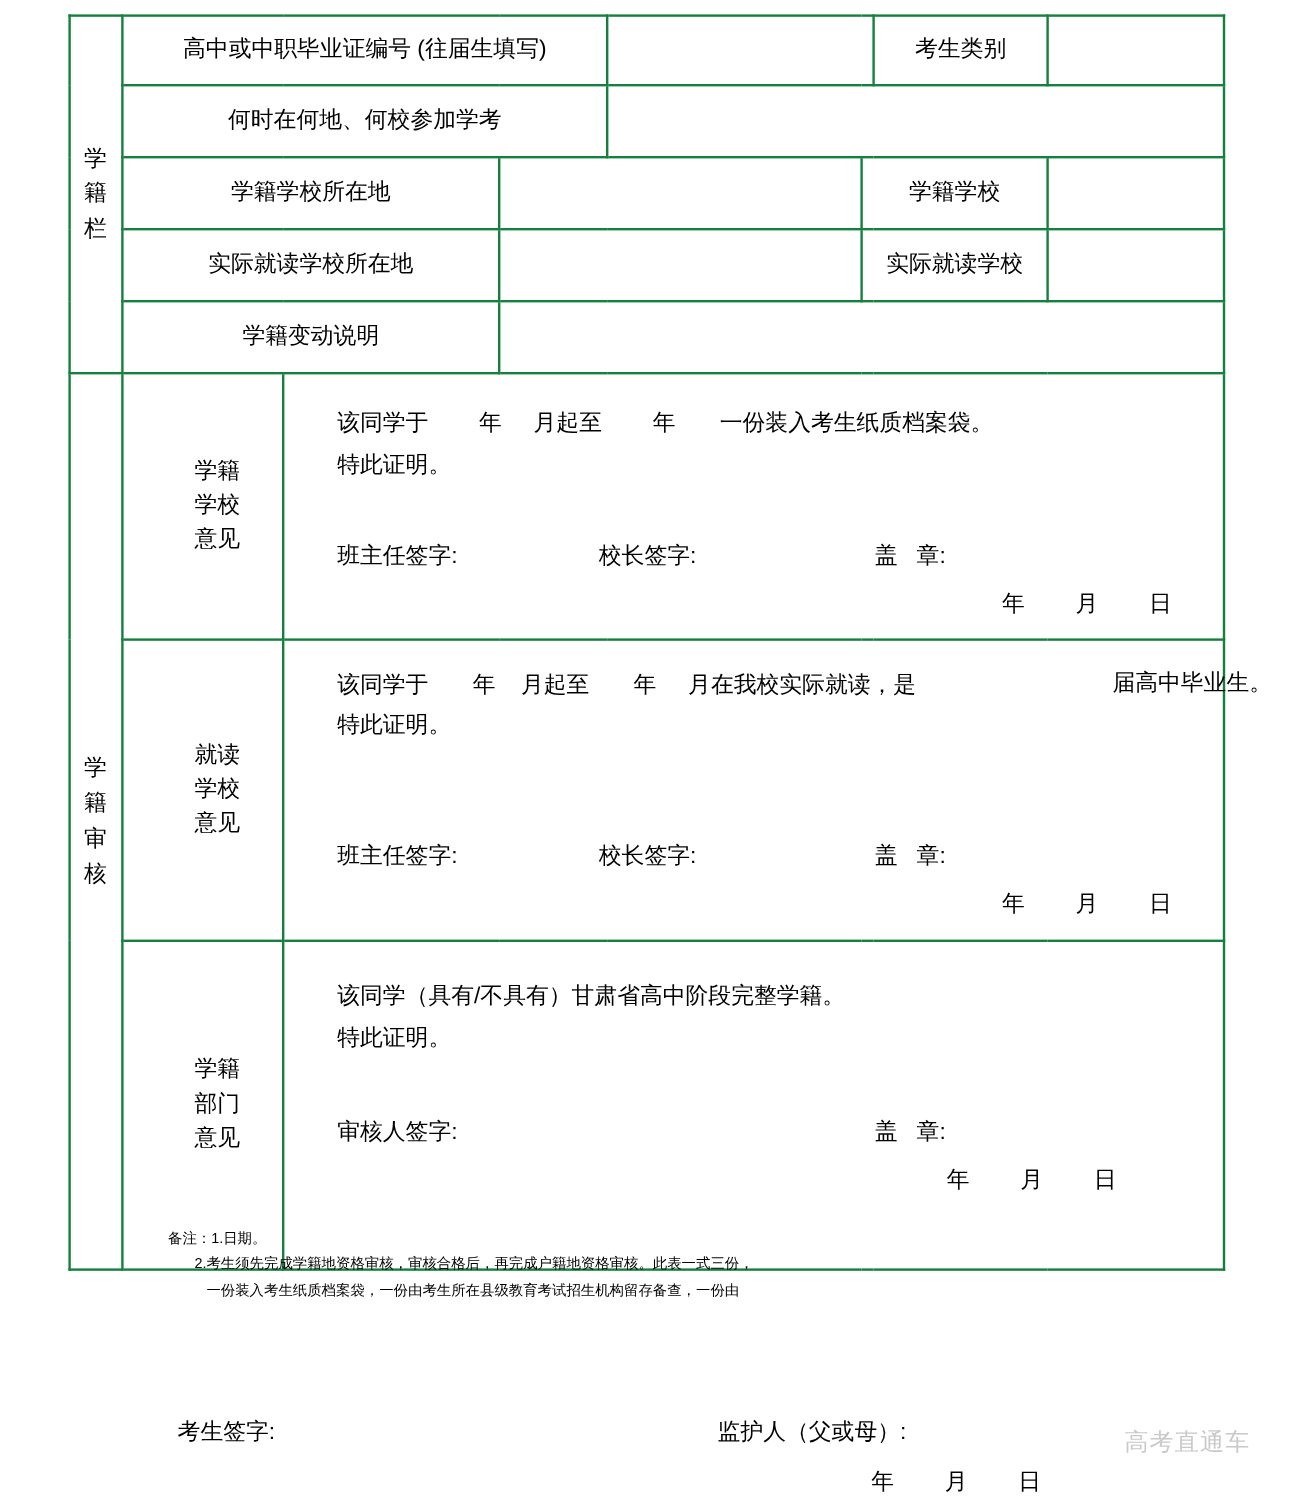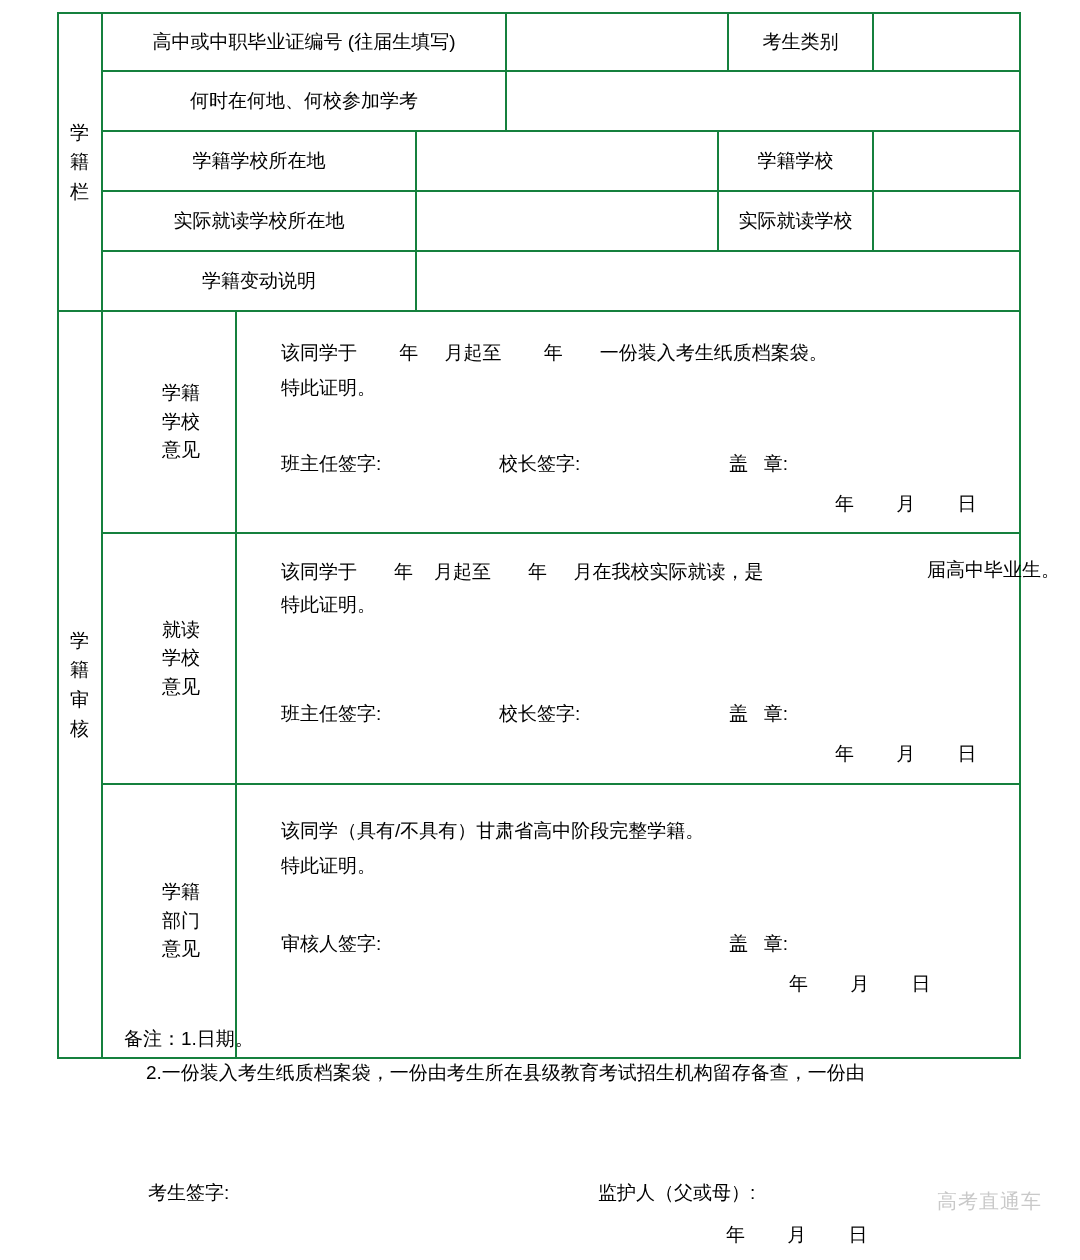--- a/index.html
+++ b/index.html
@@ -80,24 +80,24 @@
   }
   .ln {
     position: absolute;
     white-space: pre;
     font-size: 19px;
   }
 
   
   .notes {
     position: absolute;
-    left: 124px;
+    left: 140px;
     top: 1022px;
     width: 880px;
-    font-size: 19px;
+    font-size: 12px;
     line-height: 1.78;
   }
   .note-row { display: flex; }
   .note-label { white-space: pre; }
   .note-body { flex: 1; }
   .note-indent { padding-left: 22px; }
 
   
   .sig-row {
     position: absolute;
@@ -252,20 +252,21 @@
     <div class="note-row">
       <div class="note-label">备注：</div>
       <div class="note-label">1.</div>
       <div class="note-body">
         <div>日期。</div>
       </div>
     </div>
     <div class="note-row note-indent">
       <div class="note-label">2.</div>
       <div class="note-body">
+        <div>考生须先完成学籍地资格审核，审核合格后，再完成户籍地资格审核。此表一式三份，</div>
         <div>一份装入考生纸质档案袋，一份由考生所在县级教育考试招生机构留存备查，一份由</div>
       </div>
     </div>
   </div>
 
   <div class="sig-row">
     <div class="sig-candidate">考生签字:</div>
     <div class="sig-guardian">监护人（父或母）:</div>
     <div class="sig-date">年        月        日</div>
   </div>

